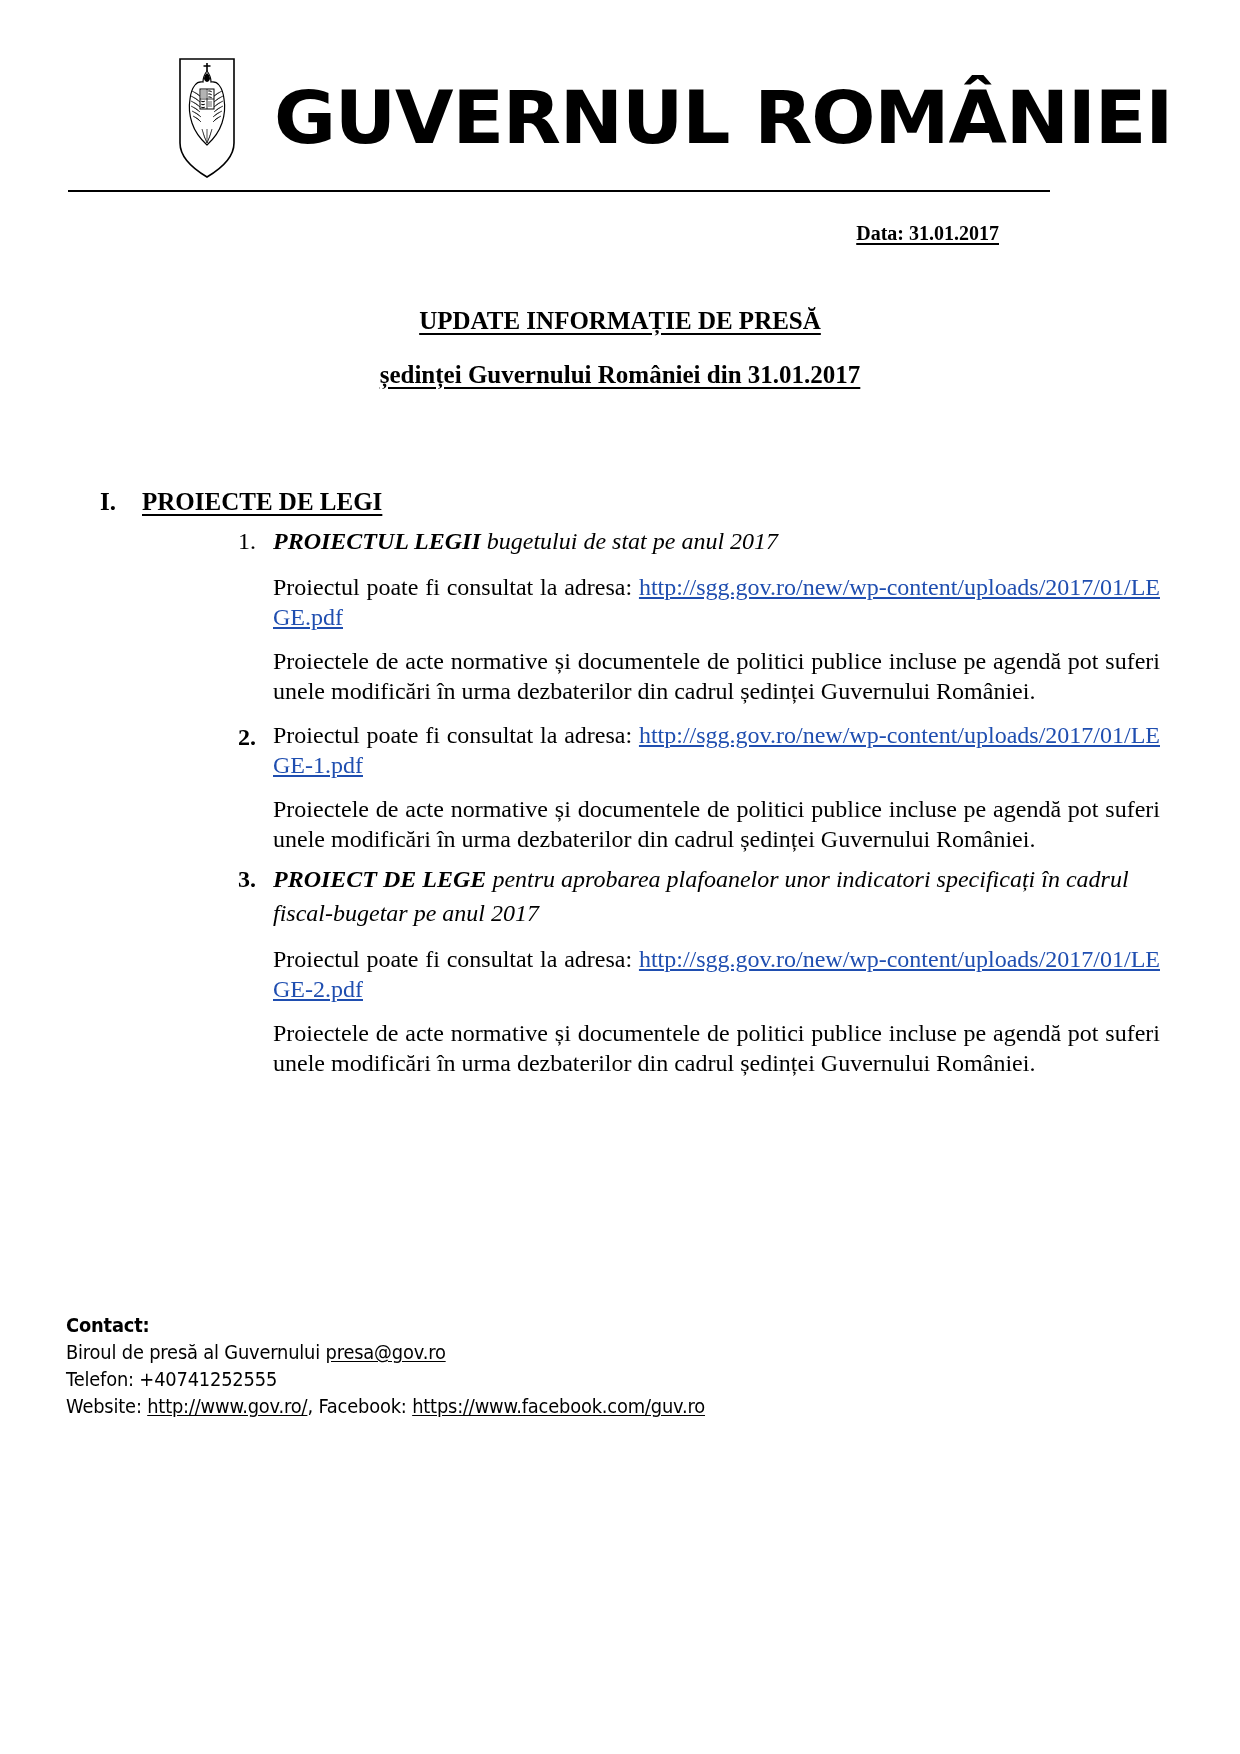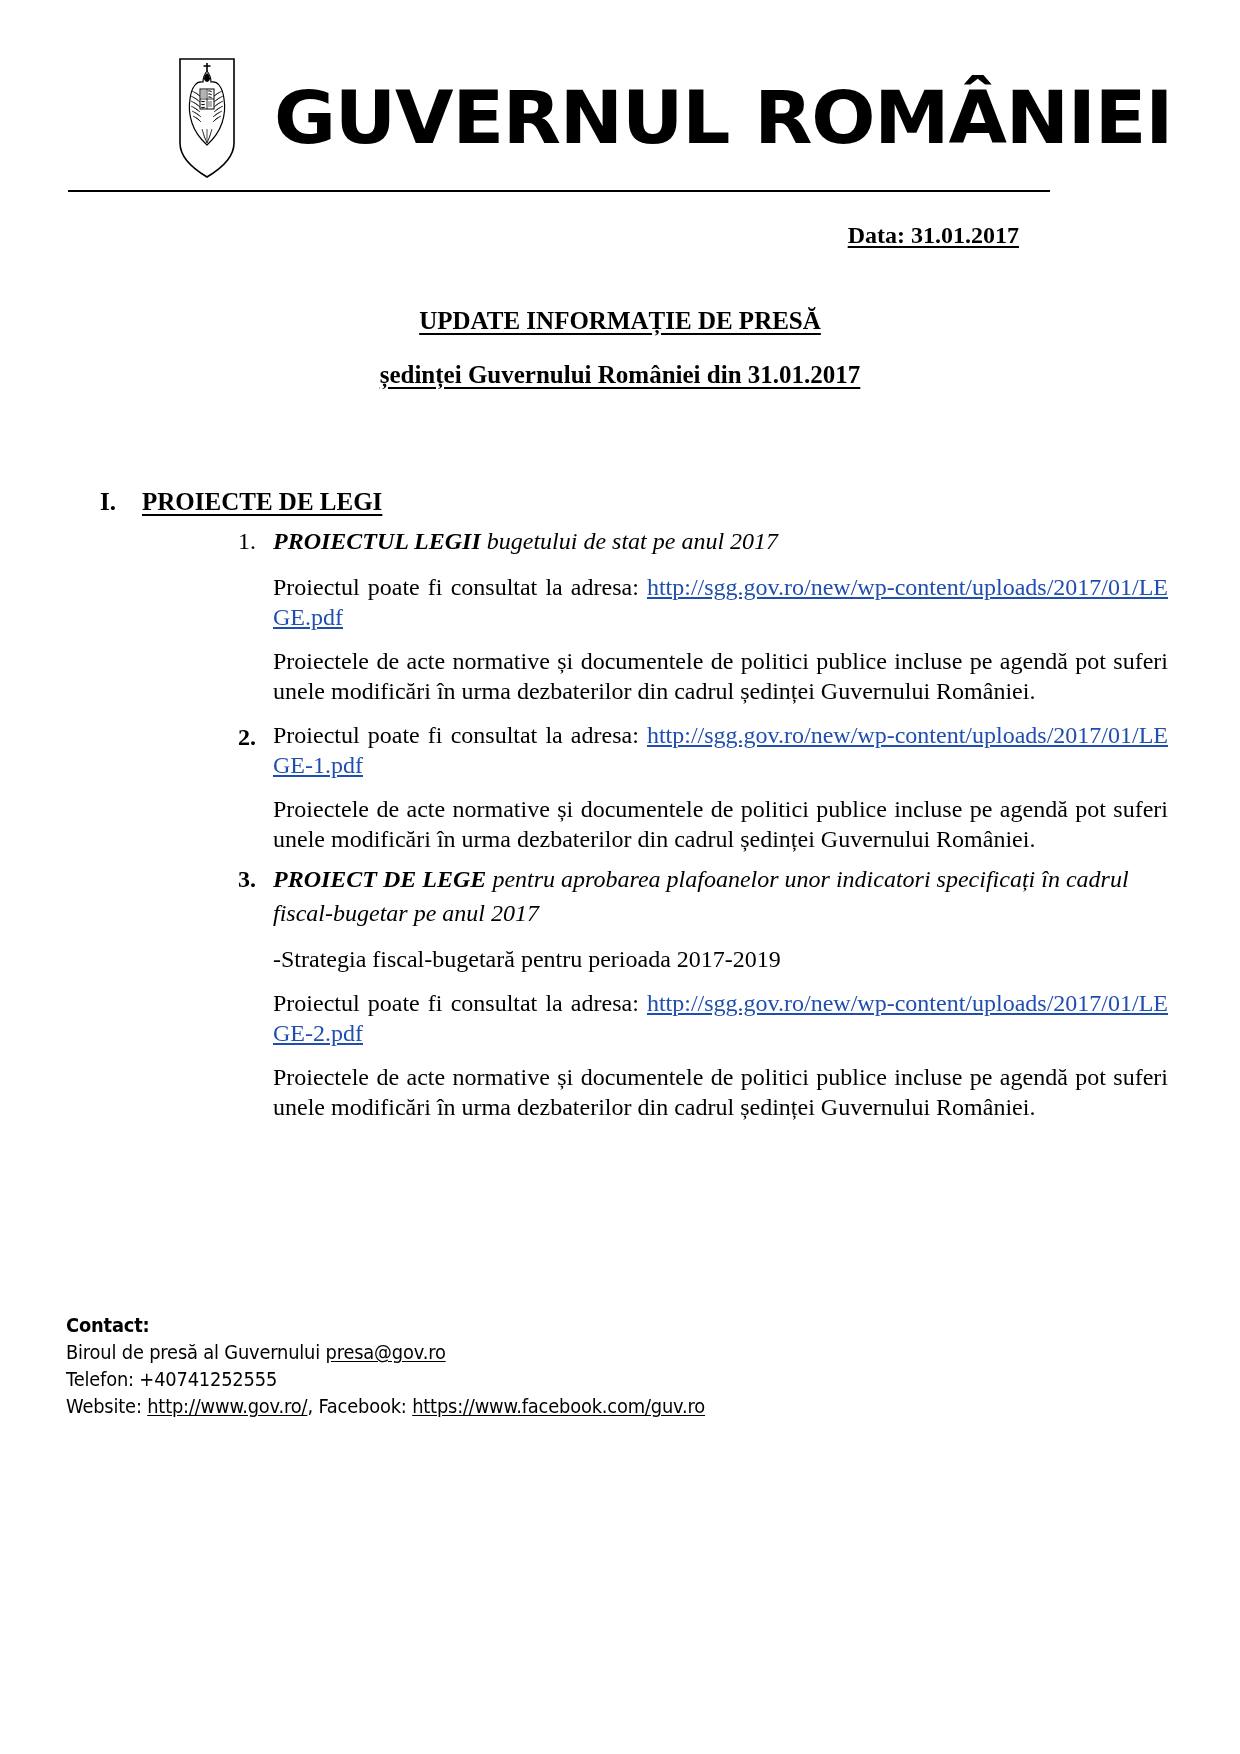--- a/index.html
+++ b/index.html
@@ -60,24 +60,24 @@
     left: 68px;
     top: 190px;
     width: 982px;
     height: 0;
     border-top: 2px solid #000;
   }
 
   
   .date-line {
     position: absolute;
-    right: 173px;
+    right: 193px;
     top: 222px;
     font-weight: 700;
-    font-size: 24px;
+    font-size: 20px;
     text-decoration: underline;
     text-underline-offset: 3px;
     white-space: nowrap;
   }
 
   
   .title-block {
     position: absolute;
     left: 150px;
     top: 288px;
@@ -148,21 +148,21 @@
     margin: 0;
     font-style: italic;
   }
   .item-heading .strong {
     font-weight: 700;
   }
 
   p.para {
     font-size: 24px;
     line-height: 30px;
-    margin: 14px 4px 0 0;
+    margin: 14px 12px 0 0;
     text-align: justify;
     text-justify: inter-word;
   }
   p.para.nojust { text-align: left; }
 
   a.link, .link {
     color: #1f4eb0;
     text-decoration: underline;
     text-underline-offset: 2px;
     word-break: break-all;
@@ -284,21 +284,20 @@
           <a class="link" href="#">http://sgg.gov.ro/new/wp-content/uploads/2017/01/LEGE-1.pdf</a>
         </p>
         <p class="para">Proiectele de acte normative și documentele de politici publice incluse pe agendă pot suferi unele modificări în urma dezbaterilor din cadrul ședinței Guvernului României.</p>
       </li>
 
       <li class="item">
         <span class="num">3.</span>
         <p class="item-heading">
           <span class="strong">PROIECT DE LEGE</span><span> pentru aprobarea plafoanelor unor indicatori specificați în cadrul fiscal-bugetar pe anul 2017</span>
         </p>
-        <p class="para nojust">-Strategia fiscal-bugetară pentru perioada 2017-2019</p>
         <p class="para">
           <span>Proiectul poate fi consultat la adresa:</span>
           <a class="link" href="#">http://sgg.gov.ro/new/wp-content/uploads/2017/01/LEGE-2.pdf</a>
         </p>
         <p class="para">Proiectele de acte normative și documentele de politici publice incluse pe agendă pot suferi unele modificări în urma dezbaterilor din cadrul ședinței Guvernului României.</p>
       </li>
 
     </ol>
   </div>
 

